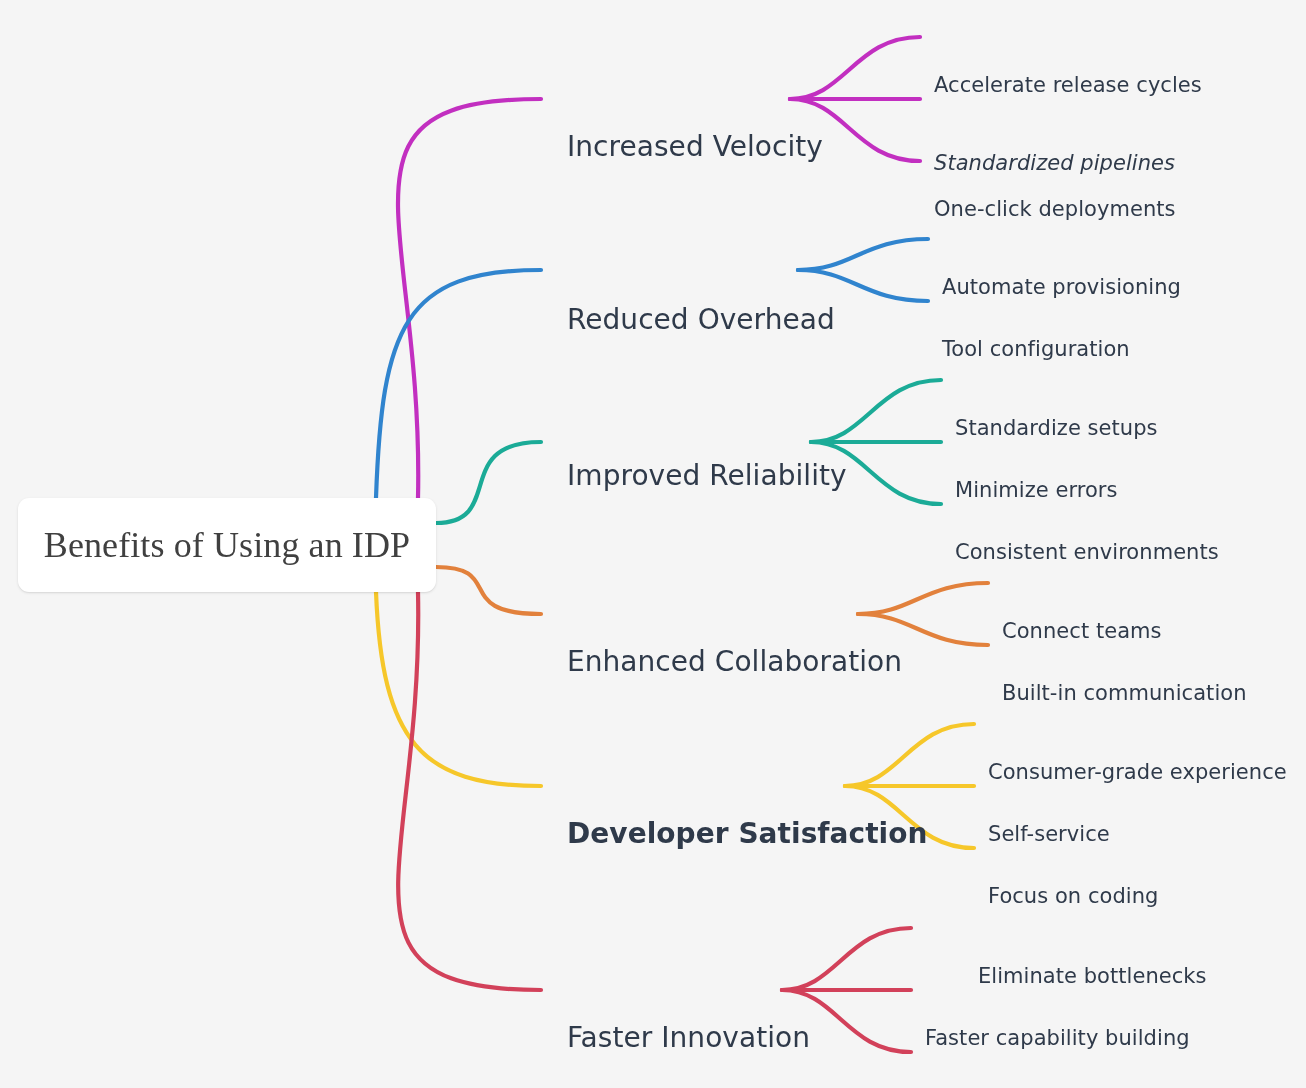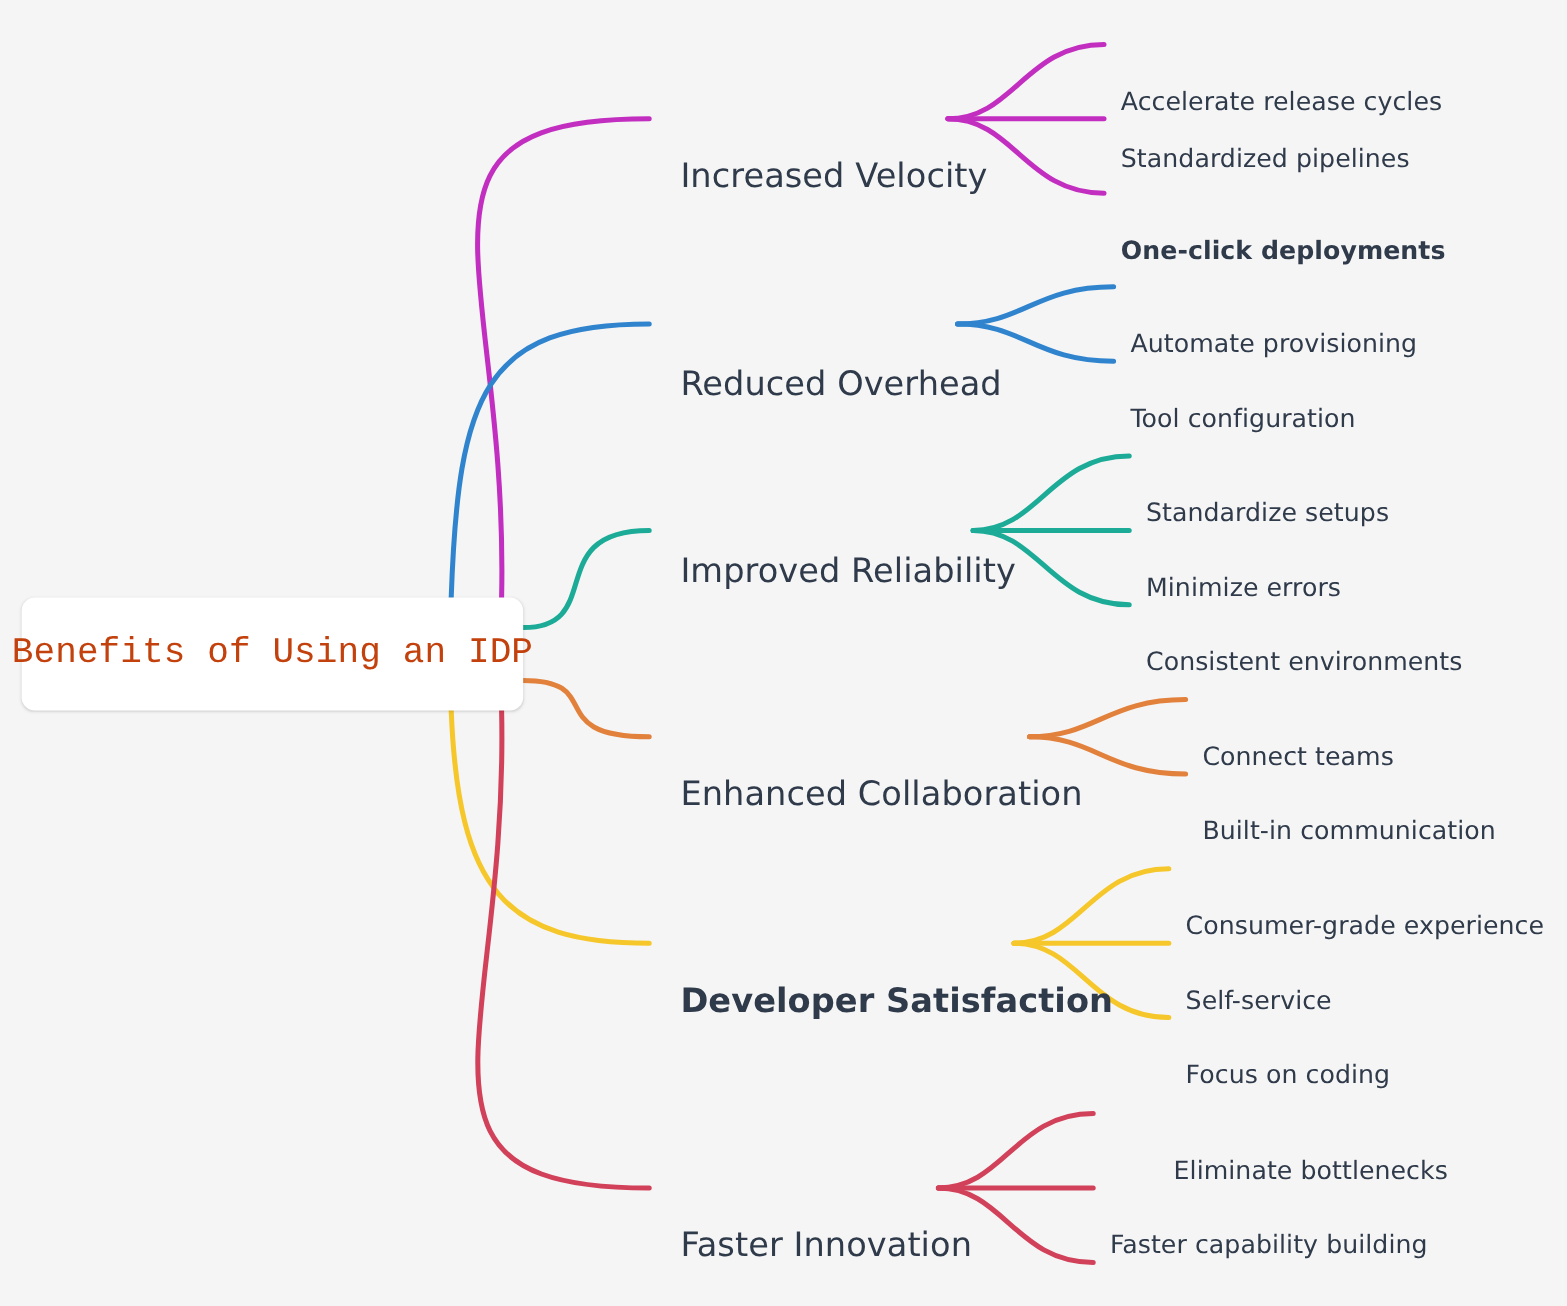--- a/index.html
+++ b/index.html
@@ -40,23 +40,23 @@
     position: absolute;
     background: #ffffff;
     border-radius: 11px;
     box-shadow: 0 1px 3px rgba(0,0,0,0.10), 0 1px 1px rgba(0,0,0,0.04);
     display: flex;
     align-items: center;
     justify-content: center;
     box-sizing: border-box;
   }
   .root-node .root-text {
-    color: #c2410c;
-    font-size: 30px;
-    font-family: Liberation Mono, monospace;
+    color: #404040;
+    font-size: 36px;
+    font-family: Liberation Serif, serif;
     letter-spacing: 0.1px;
     white-space: nowrap;
   }
   .branch-label {
     font-size: 28px;
     letter-spacing: 0.05px;
   }
   .leaf-label {
     font-size: 21px;
     letter-spacing: 0.05px;
@@ -98,22 +98,22 @@
       <path d="M 782 990 C 836.18 990, 846.5 1052, 911 1052" fill="none" stroke="#d2415a" stroke-width="4.2" stroke-linecap="round" stroke-linejoin="round"></path>
     </svg>
 
   <div class="root-node" style="left: 18px; top: 498px; width: 418px; height: 94px;">
     <span class="root-text">Benefits of Using an IDP</span>
   </div>
 
   <div id="labels-layer">
       <div class="node-label branch-label" style="left: 567px; top: 99px;">Increased Velocity</div>
       <div class="node-label leaf-label" style="left: 934px; top: 37px;">Accelerate release cycles</div>
-      <div class="node-label leaf-label" style="left: 934px; top: 85px;">Standardized pipelines</div>
-      <div class="node-label leaf-label" style="left: 934px; top: 161px; font-weight: bold;">One-click deployments</div>
+      <div class="node-label leaf-label" style="left: 934px; top: 115px; font-style: italic;">Standardized pipelines</div>
+      <div class="node-label leaf-label" style="left: 934px; top: 161px;">One-click deployments</div>
       <div class="node-label branch-label" style="left: 567px; top: 272px;">Reduced Overhead</div>
       <div class="node-label leaf-label" style="left: 942px; top: 239px;">Automate provisioning</div>
       <div class="node-label leaf-label" style="left: 942px; top: 301px;">Tool configuration</div>
       <div class="node-label branch-label" style="left: 567px; top: 428px;">Improved Reliability</div>
       <div class="node-label leaf-label" style="left: 955px; top: 380px;">Standardize setups</div>
       <div class="node-label leaf-label" style="left: 955px; top: 442px;">Minimize errors</div>
       <div class="node-label leaf-label" style="left: 955px; top: 504px;">Consistent environments</div>
       <div class="node-label branch-label" style="left: 567px; top: 614px;">Enhanced Collaboration</div>
       <div class="node-label leaf-label" style="left: 1002px; top: 583px;">Connect teams</div>
       <div class="node-label leaf-label" style="left: 1002px; top: 645px;">Built-in communication</div>

